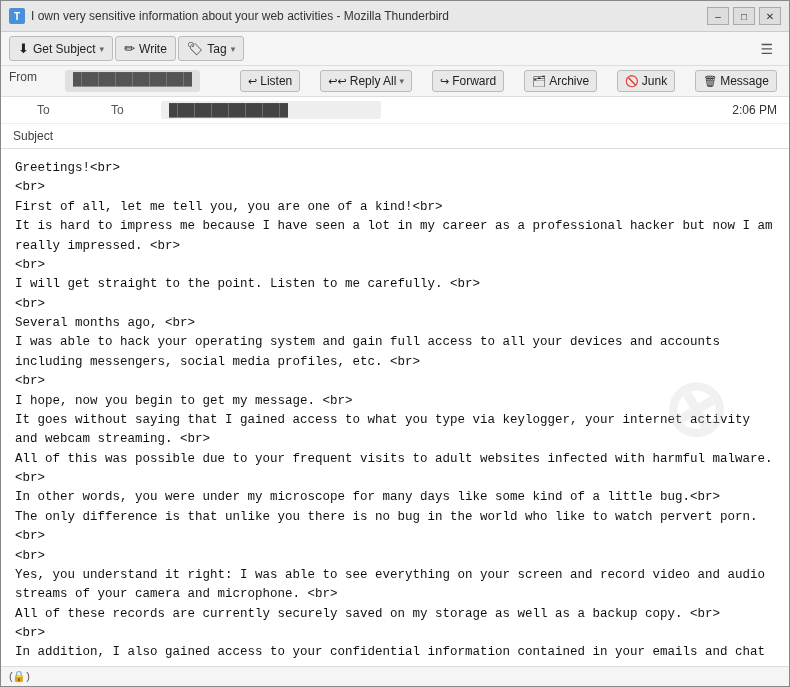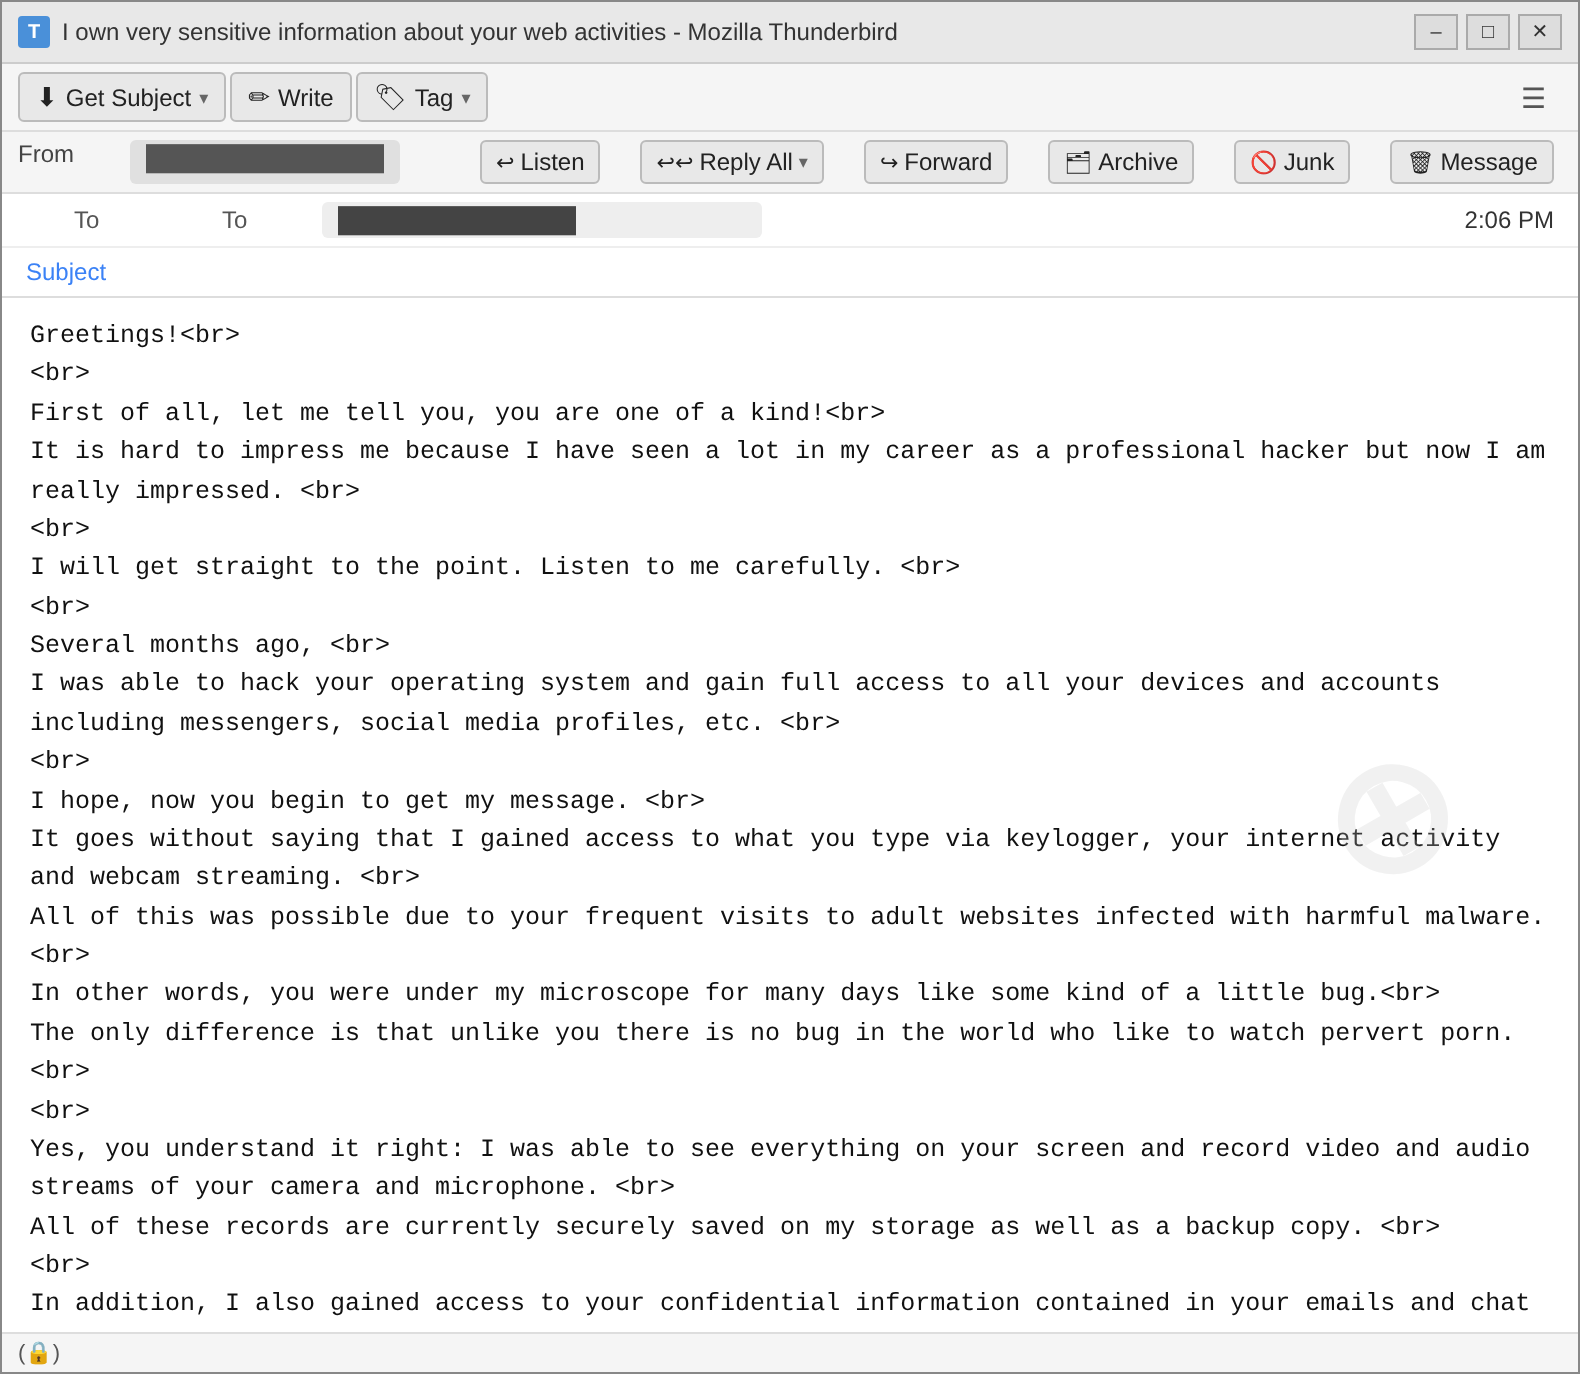--- a/index.html
+++ b/index.html
@@ -185,21 +185,21 @@
       color: #333;
       margin-left: auto;
     }
     .subject-row {
       display: flex;
       align-items: center;
       padding: 5px 12px;
     }
     .subject-label {
       font-size: 12px;
-      color: #3b82f6;
+      color: #404040;
       min-width: 50px;
     }
     .subject-value {
       font-size: 13px;
       font-weight: bold;
       color: #111;
     }
 
     
     .email-body {

